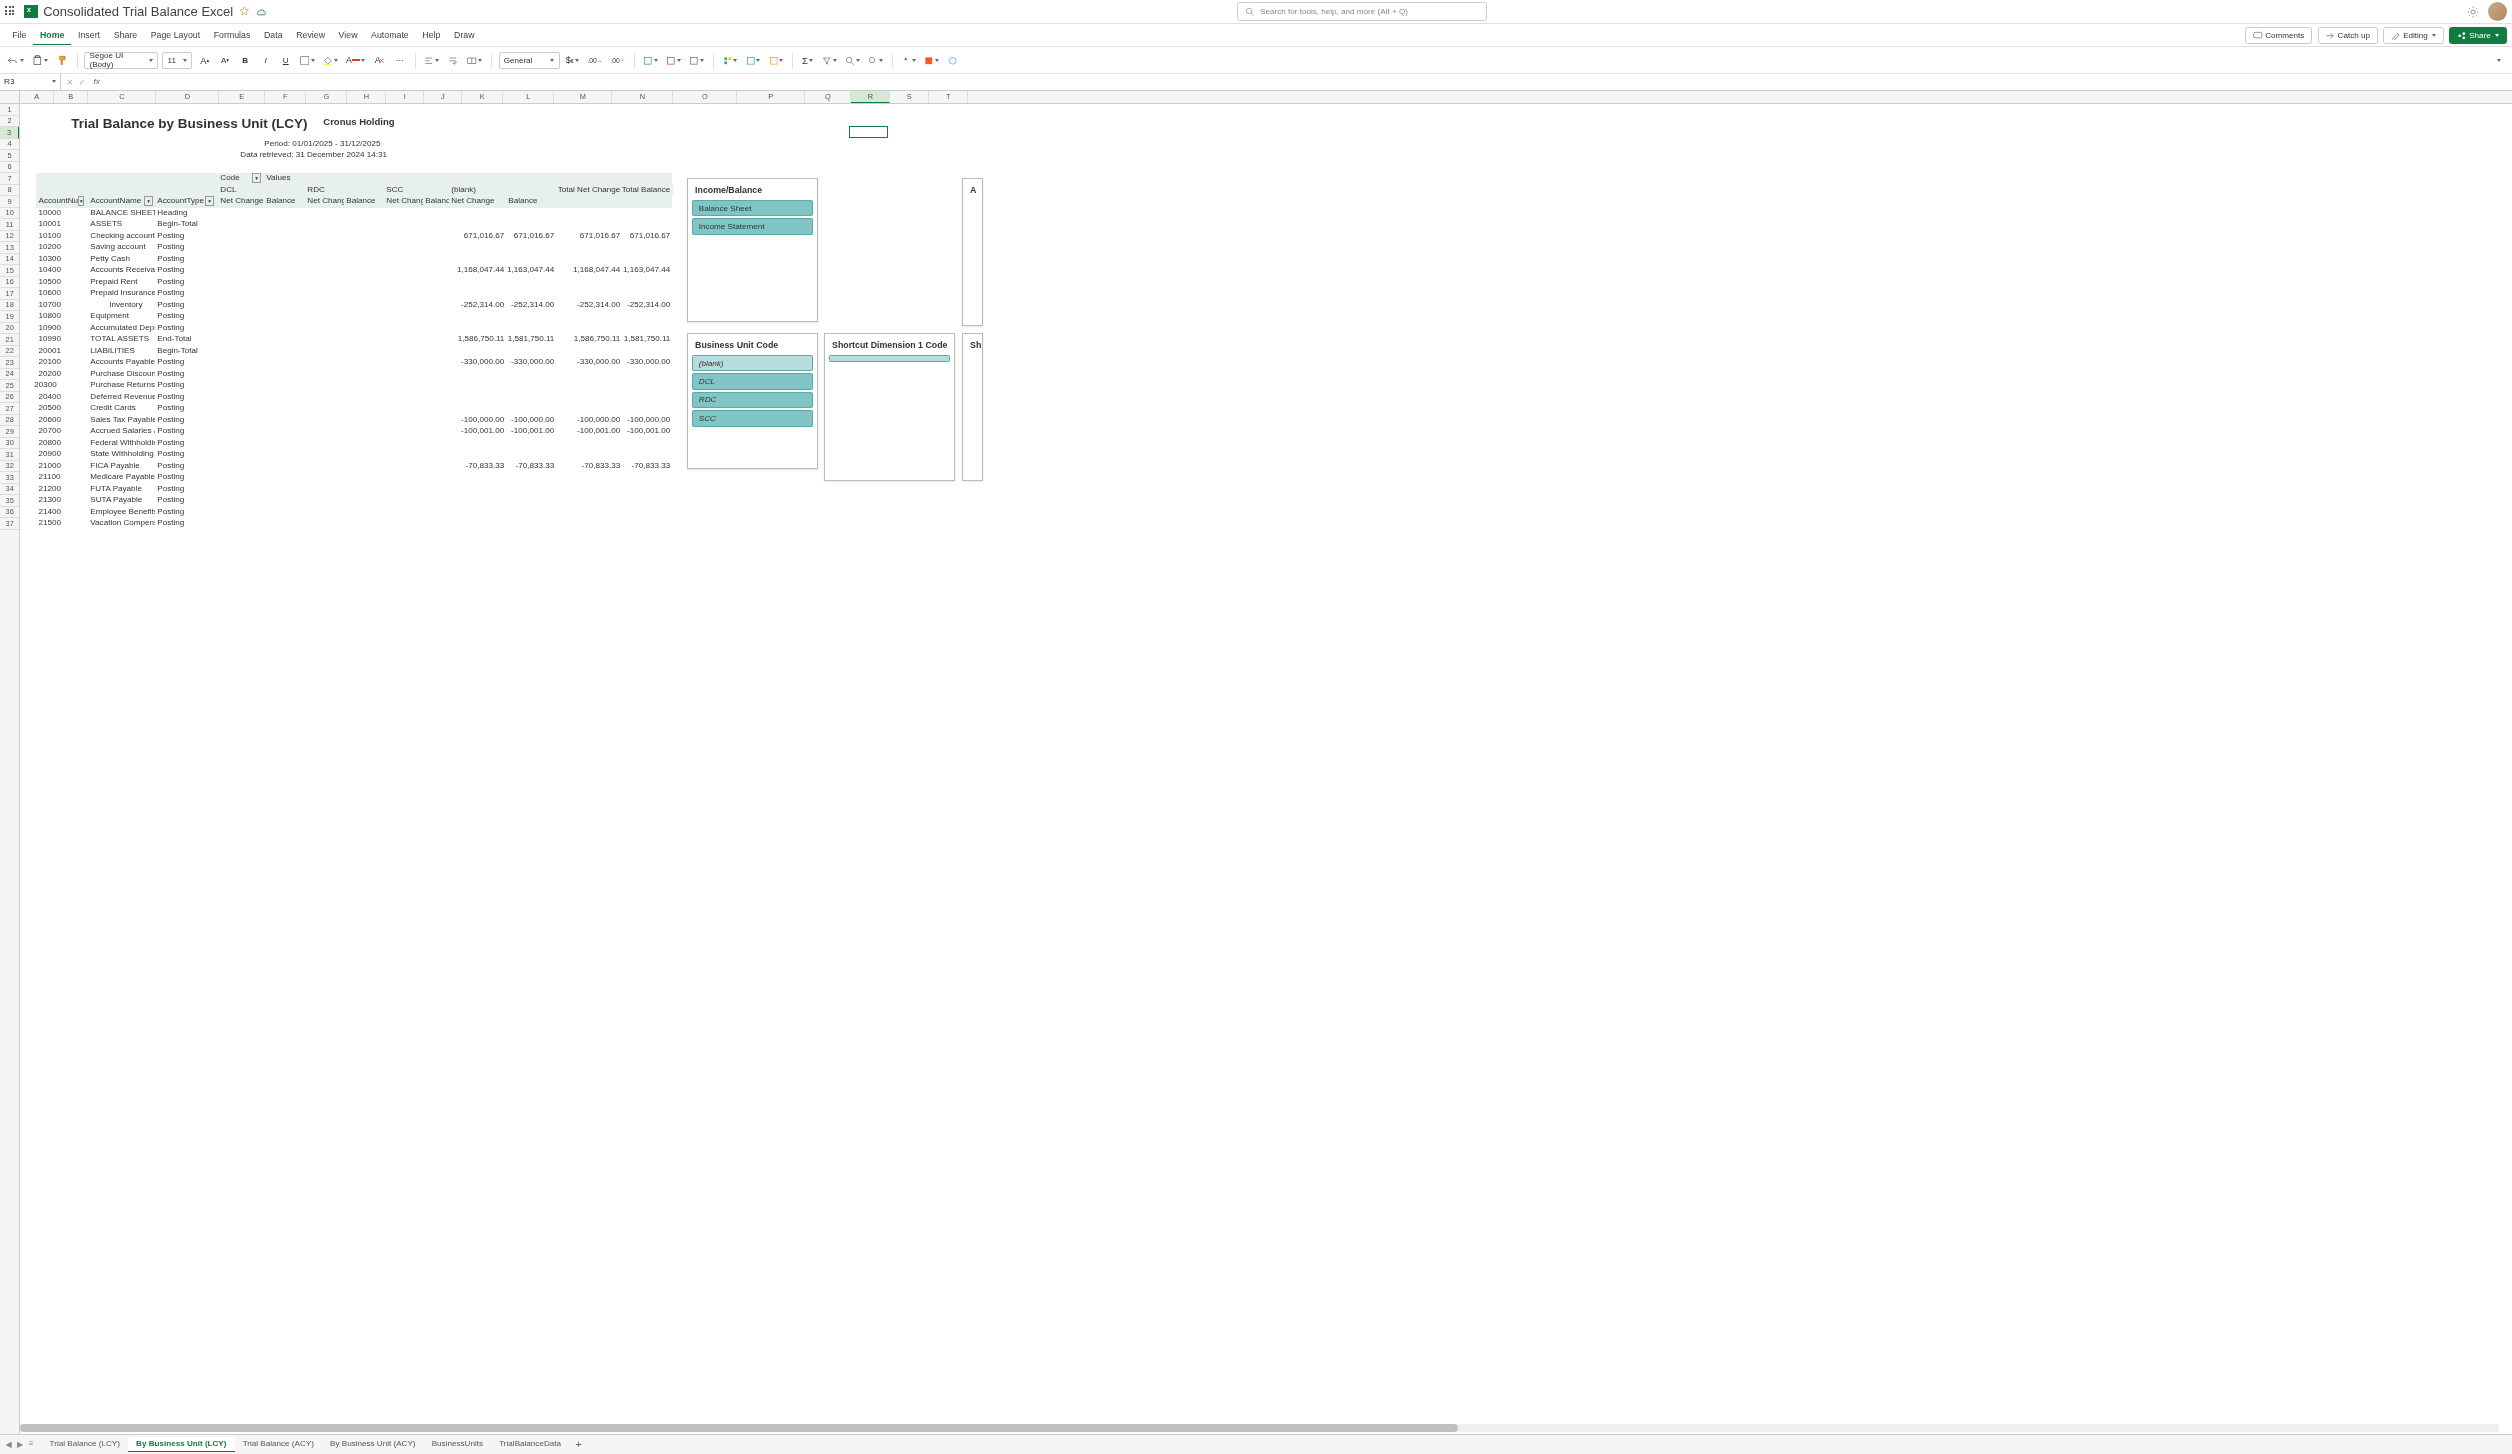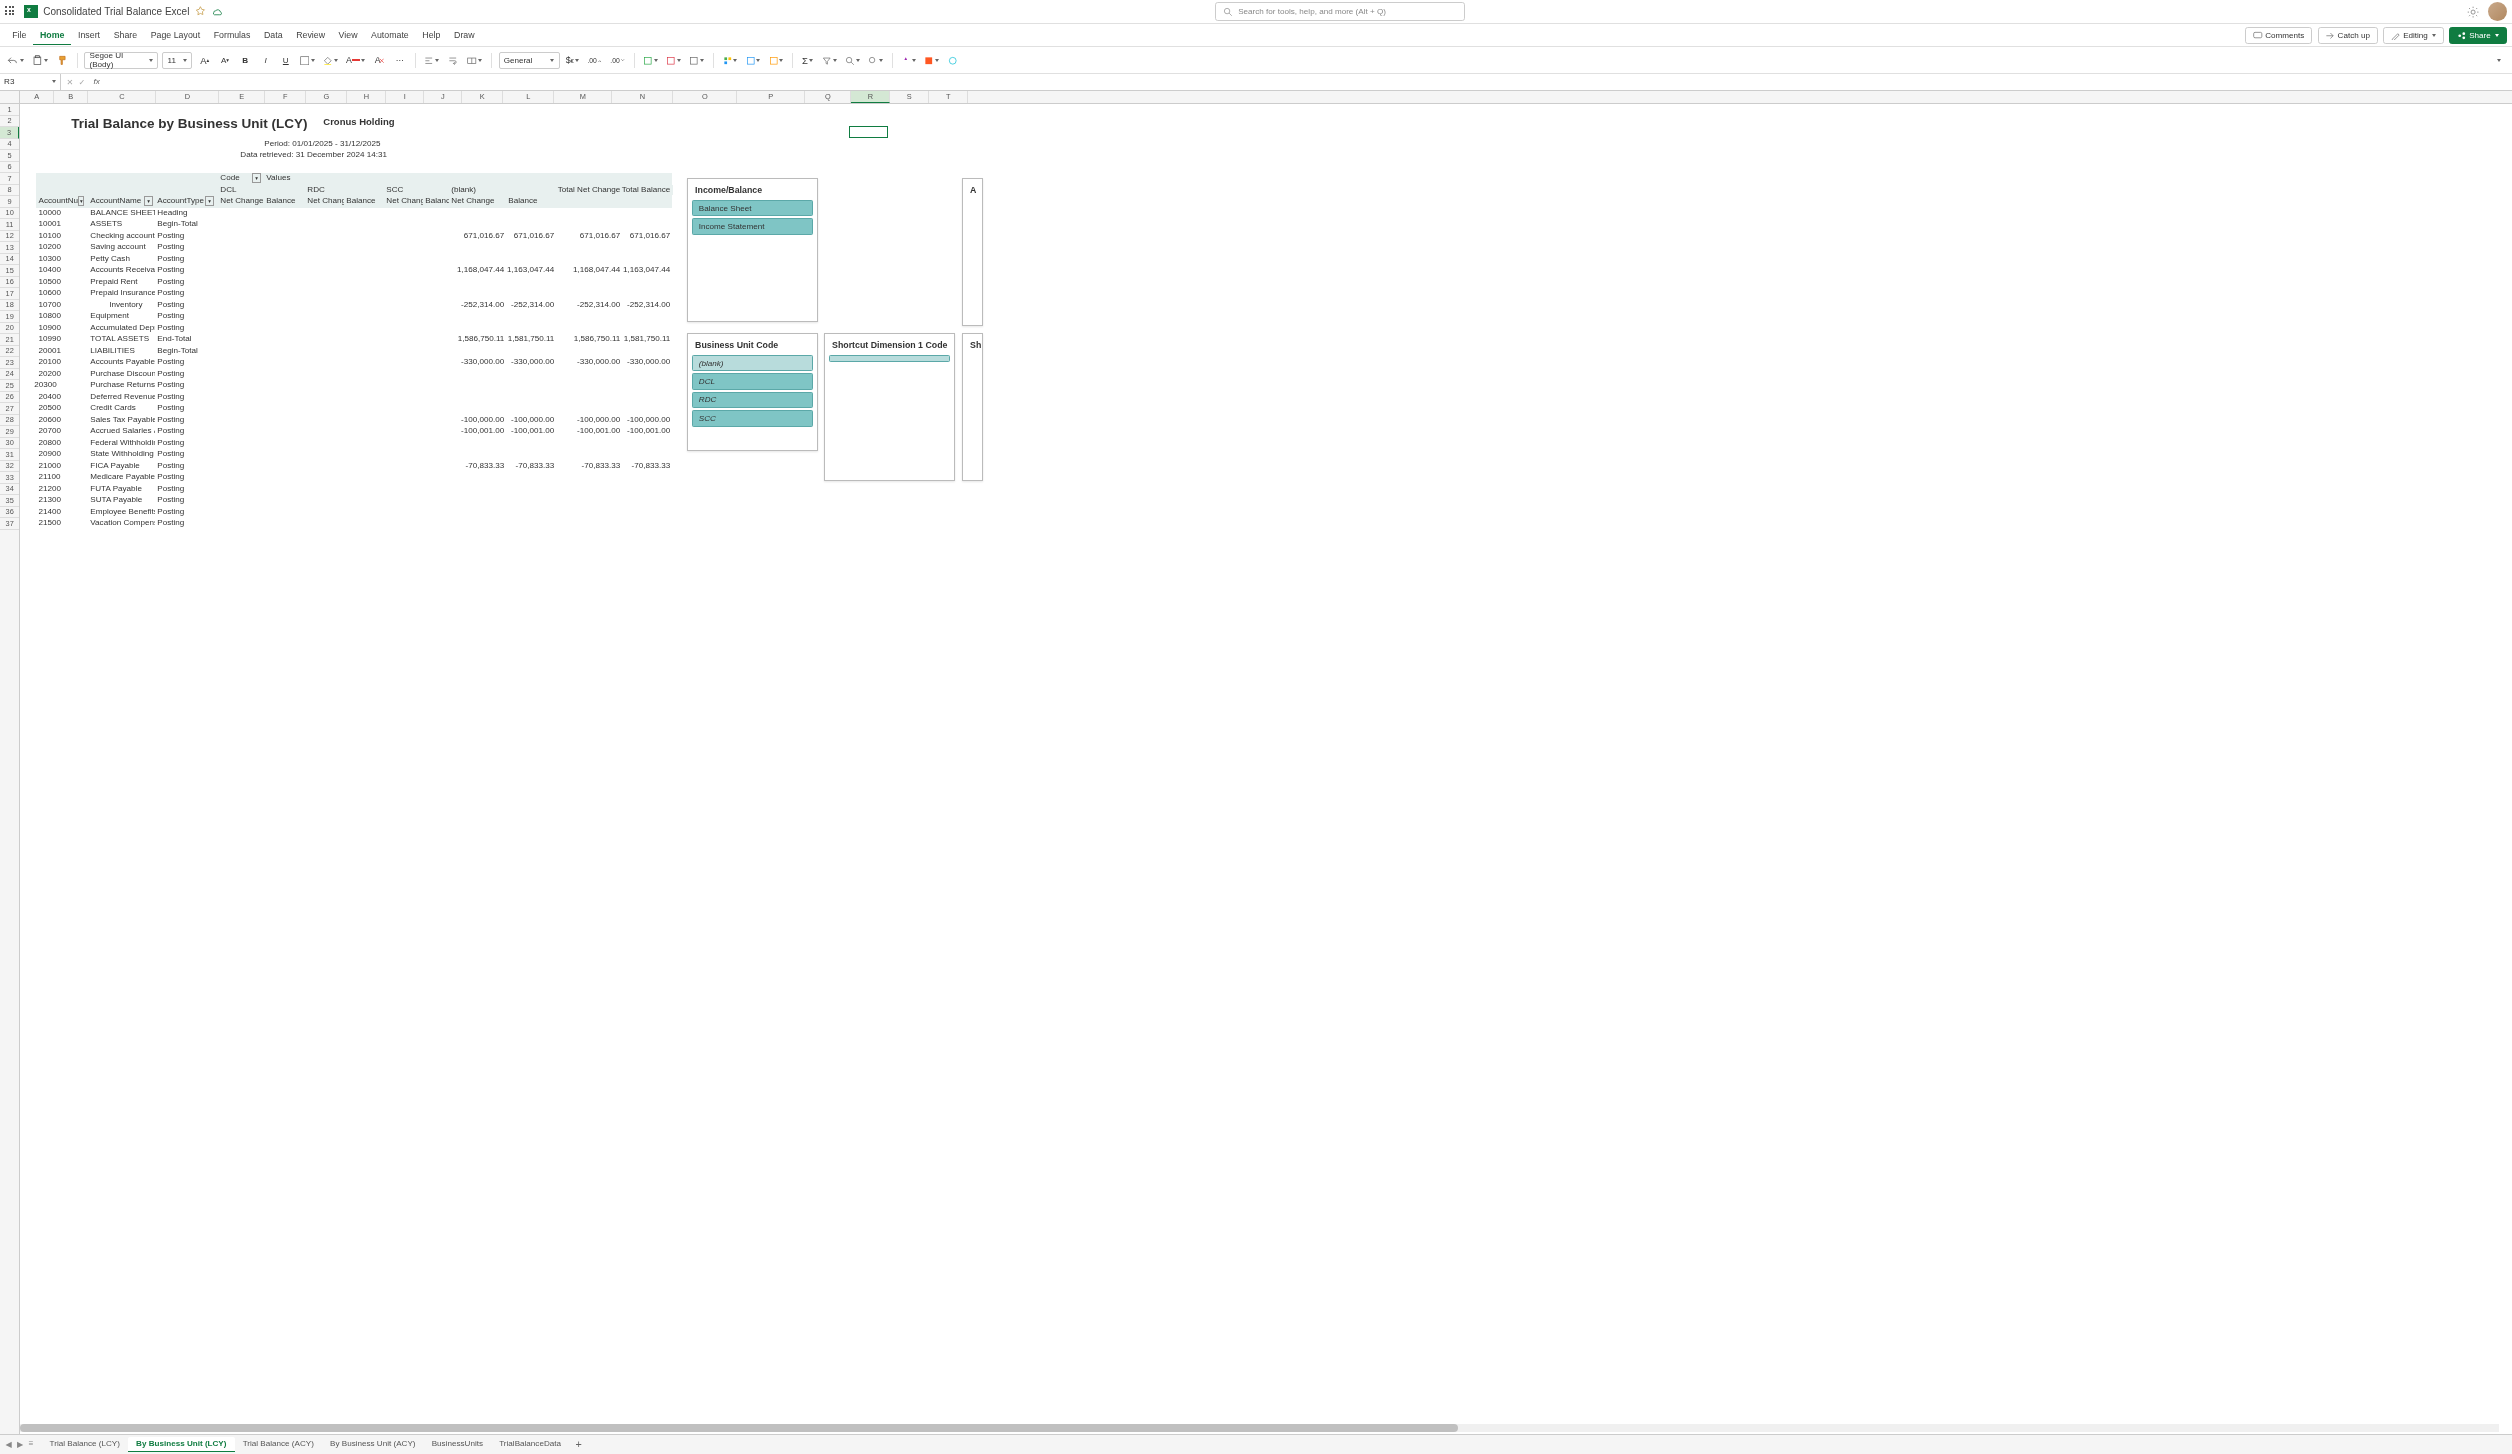--- a/index.html
+++ b/index.html
@@ -4,21 +4,21 @@
 <style>
 * { box-sizing: border-box; margin: 0; padding: 0; }
 body { font-family: "Segoe UI", Arial, sans-serif; font-size: 8.1px; background: #fff; color: #333; overflow: hidden; }
 
 
 .titlebar { display: flex; align-items: center; height: 24.4px; padding: 0 5.4px; border-bottom: 0.7px solid #e0e0e0; }
 .titlebar .apps-icon { width: 10.8px; height: 10.8px; display: grid; grid-template-columns: repeat(3,2px); grid-template-rows: repeat(3,2px); gap: 1.4px; margin-right: 8.1px; cursor: pointer; }
 .titlebar .apps-icon span { background: #555; width: 2px; height: 2px; }
 .titlebar .doc-icon { width: 13.5px; height: 13.5px; background: #107c41; position: relative; margin-right: 5.4px; }
 .titlebar .doc-icon::after { content: "x"; color: #fff; font-size: 6.8px; position: absolute; left: 2.7px; top: 1.4px; font-weight: bold; }
-.titlebar .doc-title { font-size: 10px; color: #424242; }
+.titlebar .doc-title { font-size: 13px; color: #424242; }
 .titlebar .title-icons { margin-left: 5.4px; display: flex; gap: 5.4px; }
 .titlebar .title-icons span { width: 10.8px; height: 10.8px; cursor: pointer; }
 .titlebar .search { margin-left: auto; margin-right: auto; width: 250px; height: 19px; border: 0.7px solid #ccc; border-radius: 2.7px; display: flex; align-items: center; padding: 0 6.8px; color: #888; }
 .titlebar .search svg { margin-right: 5.4px; }
 .titlebar .right-icons { display: flex; align-items: center; gap: 8.1px; margin-left: 8.1px; }
 .titlebar .gear { width: 12.2px; height: 12.2px; cursor: pointer; }
 .titlebar .avatar { width: 19px; height: 19px; border-radius: 50%; background: linear-gradient(135deg,#c9a98a,#b08860); cursor: pointer; }
 
 
 .menubar { display: flex; align-items: center; height: 23px; padding: 0 5.4px; border-bottom: 0.7px solid #e0e0e0; }
@@ -461,21 +461,21 @@
         <div style="position: absolute; left: 16.2px; width: 636px; height: 35px; background: rgb(232, 240, 239); top: 69px;"></div>
       <div class="active-cell" id="active-cell" style="left: 829px; top: 22.3px; width: 39px; height: 11.5px;"></div>
 
       <div class="slicer" style="left:667px; top:74px; width:131px; height:144px">
         <div class="slicer-title">Income/Balance</div>
         <div id="slicer-ib">
             <div class="slicer-item">Balance Sheet</div>
             <div class="slicer-item">Income Statement</div>
           </div>
       </div>
-      <div class="slicer" style="left:667px; top:229px; width:131px; height:118px">
+      <div class="slicer" style="left:667px; top:229px; width:131px; height:136px">
         <div class="slicer-title">Business Unit Code</div>
         <div id="slicer-bu">
             <div class="slicer-item italic blank">(blank)</div>
             <div class="slicer-item italic">DCL</div>
             <div class="slicer-item italic">RDC</div>
             <div class="slicer-item italic">SCC</div>
           </div>
       </div>
       <div class="slicer" style="left:804px; top:229px; width:131px; height:148px">
         <div class="slicer-title">Shortcut Dimension 1 Code</div>

